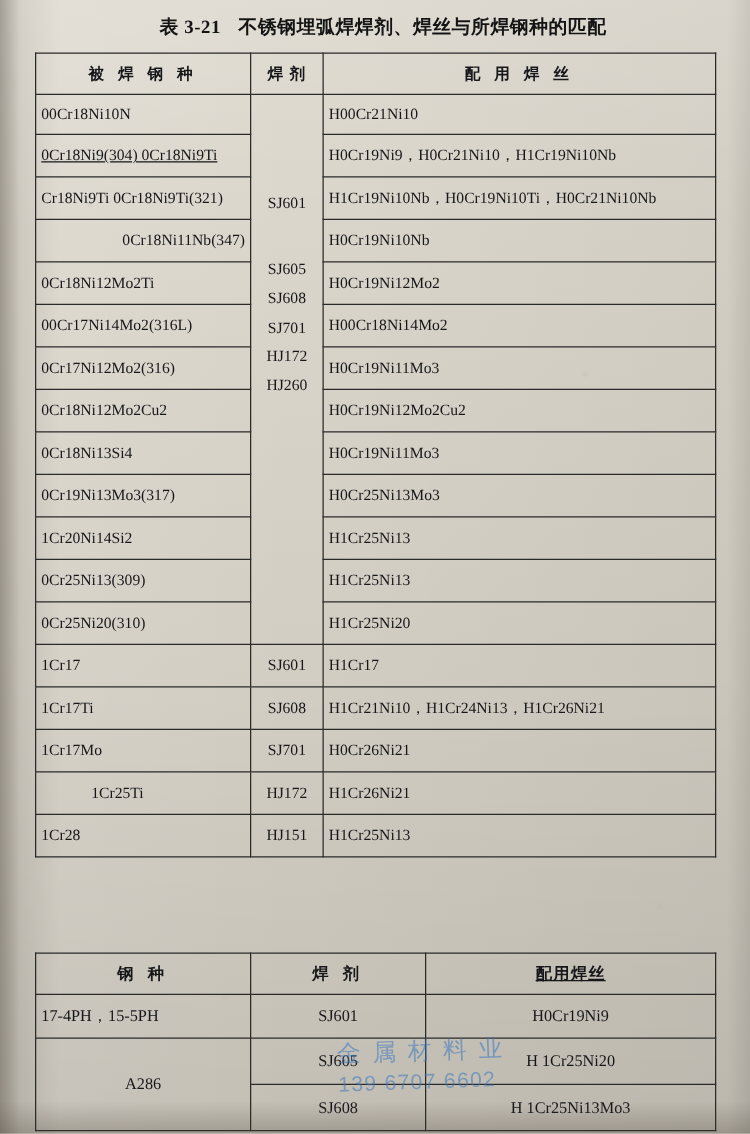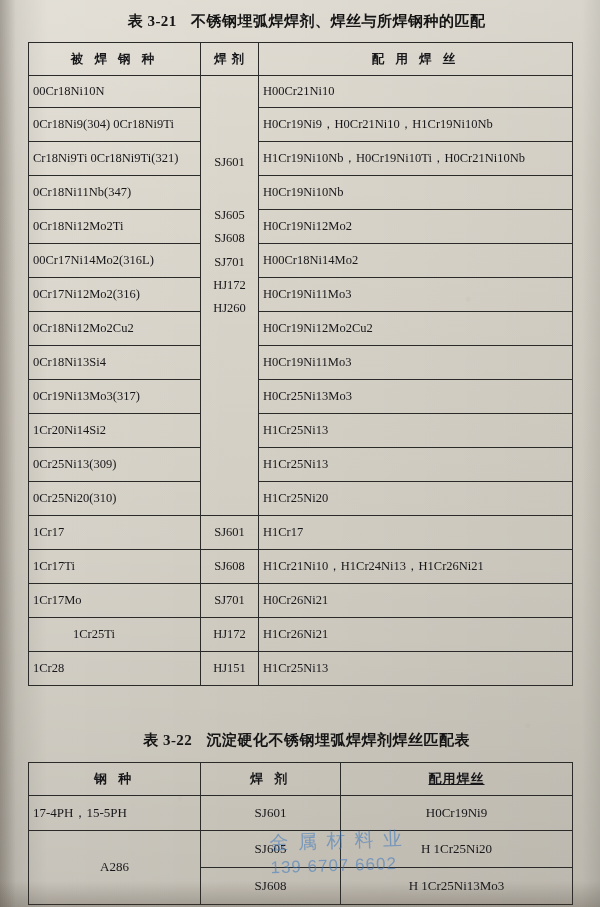--- a/index.html
+++ b/index.html
@@ -159,29 +159,29 @@
           <div style="height:9px"></div>
           <div>HJ172</div>
           <div style="height:9px"></div>
           <div>HJ260</div>
           <div style="height:120px"></div>
         </td>
         <td class="l">H00Cr21Ni10</td>
       </tr>
 
       <tr>
-        <td class="l" style="height:31px;">0Cr18Ni9(304)  0Cr18Ni9Ti</td>
+        <td class="l" style="height:31px;text-decoration:underline;">0Cr18Ni9(304)  0Cr18Ni9Ti</td>
         <td class="l">H0Cr19Ni9，H0Cr21Ni10，H1Cr19Ni10Nb</td>
       </tr>
       <tr>
         <td class="l" style="height:31px;">Cr18Ni9Ti  0Cr18Ni9Ti(321)</td>
         <td class="l">H1Cr19Ni10Nb，H0Cr19Ni10Ti，H0Cr21Ni10Nb</td>
       </tr>
       <tr>
-        <td class="l" style="height:31px;">0Cr18Ni11Nb(347)</td>
+        <td class="l" style="height:31px;text-align:right;">0Cr18Ni11Nb(347)</td>
         <td class="l">H0Cr19Ni10Nb</td>
       </tr>
       <tr>
         <td class="l" style="height:31px;">0Cr18Ni12Mo2Ti</td>
         <td class="l">H0Cr19Ni12Mo2</td>
       </tr>
       <tr>
         <td class="l" style="height:31px;">00Cr17Ni14Mo2(316L)</td>
         <td class="l">H00Cr18Ni14Mo2</td>
       </tr>
@@ -235,23 +235,20 @@
         <td class="l">H1Cr26Ni21</td>
       </tr>
       <tr>
         <td class="l" style="height:31px;">1Cr28</td>
         <td class="flux">HJ151</td>
         <td class="l">H1Cr25Ni13</td>
       </tr>
     </tbody>
   </table>
 
-  <div class="title" style="top:731px;">
-    <span class="num">表 3-22</span><span>沉淀硬化不锈钢埋弧焊焊剂焊丝匹配表</span>
-  </div>
 
   <table class="doc" id="t22">
     <colgroup>
         <col class="d1">
         <col class="d2">
         <col class="d3">
       </colgroup>
     <tbody>
       <tr>
         <td class="c" style="height:30px; letter-spacing:4px; font-weight:bold;">钢 种</td>

